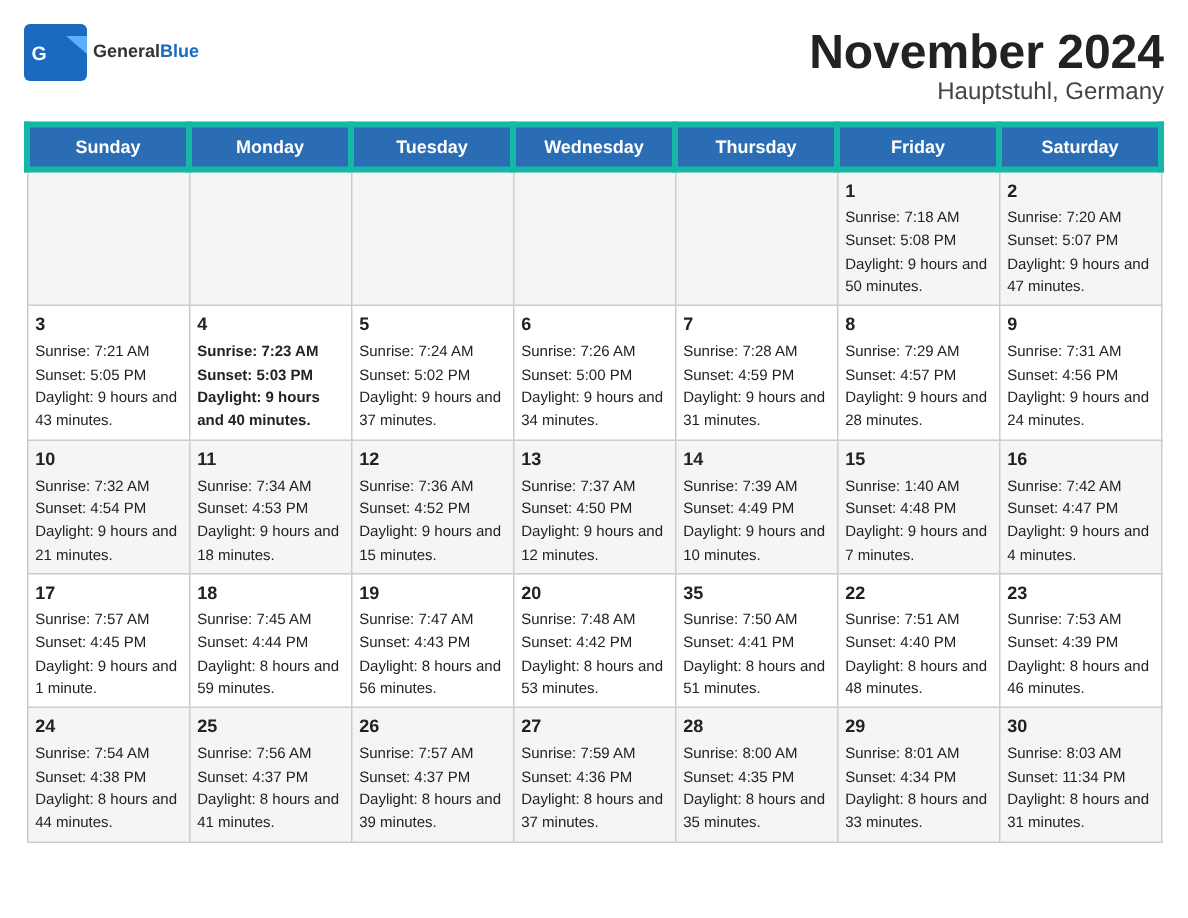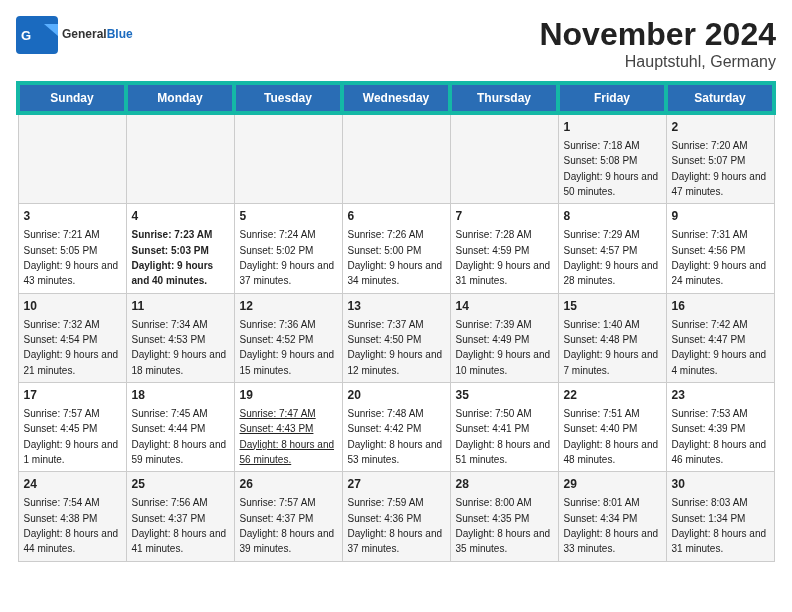--- a/index.html
+++ b/index.html
@@ -173,21 +173,21 @@
 Sunset: 4:47 PM
 Daylight: 9 hours and 4 minutes.</span></td>
       </tr>
       <tr>
         <td><span class="day-num">17</span><span class="day-info" style="white-space: pre-line;">Sunrise: 7:57 AM
 Sunset: 4:45 PM
 Daylight: 9 hours and 1 minute.</span></td>
         <td><span class="day-num">18</span><span class="day-info" style="white-space: pre-line;">Sunrise: 7:45 AM
 Sunset: 4:44 PM
 Daylight: 8 hours and 59 minutes.</span></td>
-        <td><span class="day-num">19</span><span class="day-info" style="white-space: pre-line; text-decoration: underline;">Sunrise: 7:47 AM
+        <td><span class="day-num">19</span><span class="day-info" style="white-space: pre-line;">Sunrise: 7:47 AM
 Sunset: 4:43 PM
 Daylight: 8 hours and 56 minutes.</span></td>
         <td><span class="day-num">20</span><span class="day-info" style="white-space: pre-line;">Sunrise: 7:48 AM
 Sunset: 4:42 PM
 Daylight: 8 hours and 53 minutes.</span></td>
         <td><span class="day-num">35</span><span class="day-info" style="white-space: pre-line;">Sunrise: 7:50 AM
 Sunset: 4:41 PM
 Daylight: 8 hours and 51 minutes.</span></td>
         <td><span class="day-num">22</span><span class="day-info" style="white-space: pre-line;">Sunrise: 7:51 AM
 Sunset: 4:40 PM
@@ -209,17 +209,17 @@
         <td><span class="day-num">27</span><span class="day-info" style="white-space: pre-line;">Sunrise: 7:59 AM
 Sunset: 4:36 PM
 Daylight: 8 hours and 37 minutes.</span></td>
         <td><span class="day-num">28</span><span class="day-info" style="white-space: pre-line;">Sunrise: 8:00 AM
 Sunset: 4:35 PM
 Daylight: 8 hours and 35 minutes.</span></td>
         <td><span class="day-num">29</span><span class="day-info" style="white-space: pre-line;">Sunrise: 8:01 AM
 Sunset: 4:34 PM
 Daylight: 8 hours and 33 minutes.</span></td>
         <td><span class="day-num">30</span><span class="day-info" style="white-space: pre-line;">Sunrise: 8:03 AM
-Sunset: 1:34 PM
+Sunset: 11:34 PM
 Daylight: 8 hours and 31 minutes.</span></td>
       </tr>
     </tbody>
 </table>
 
 </body></html>

